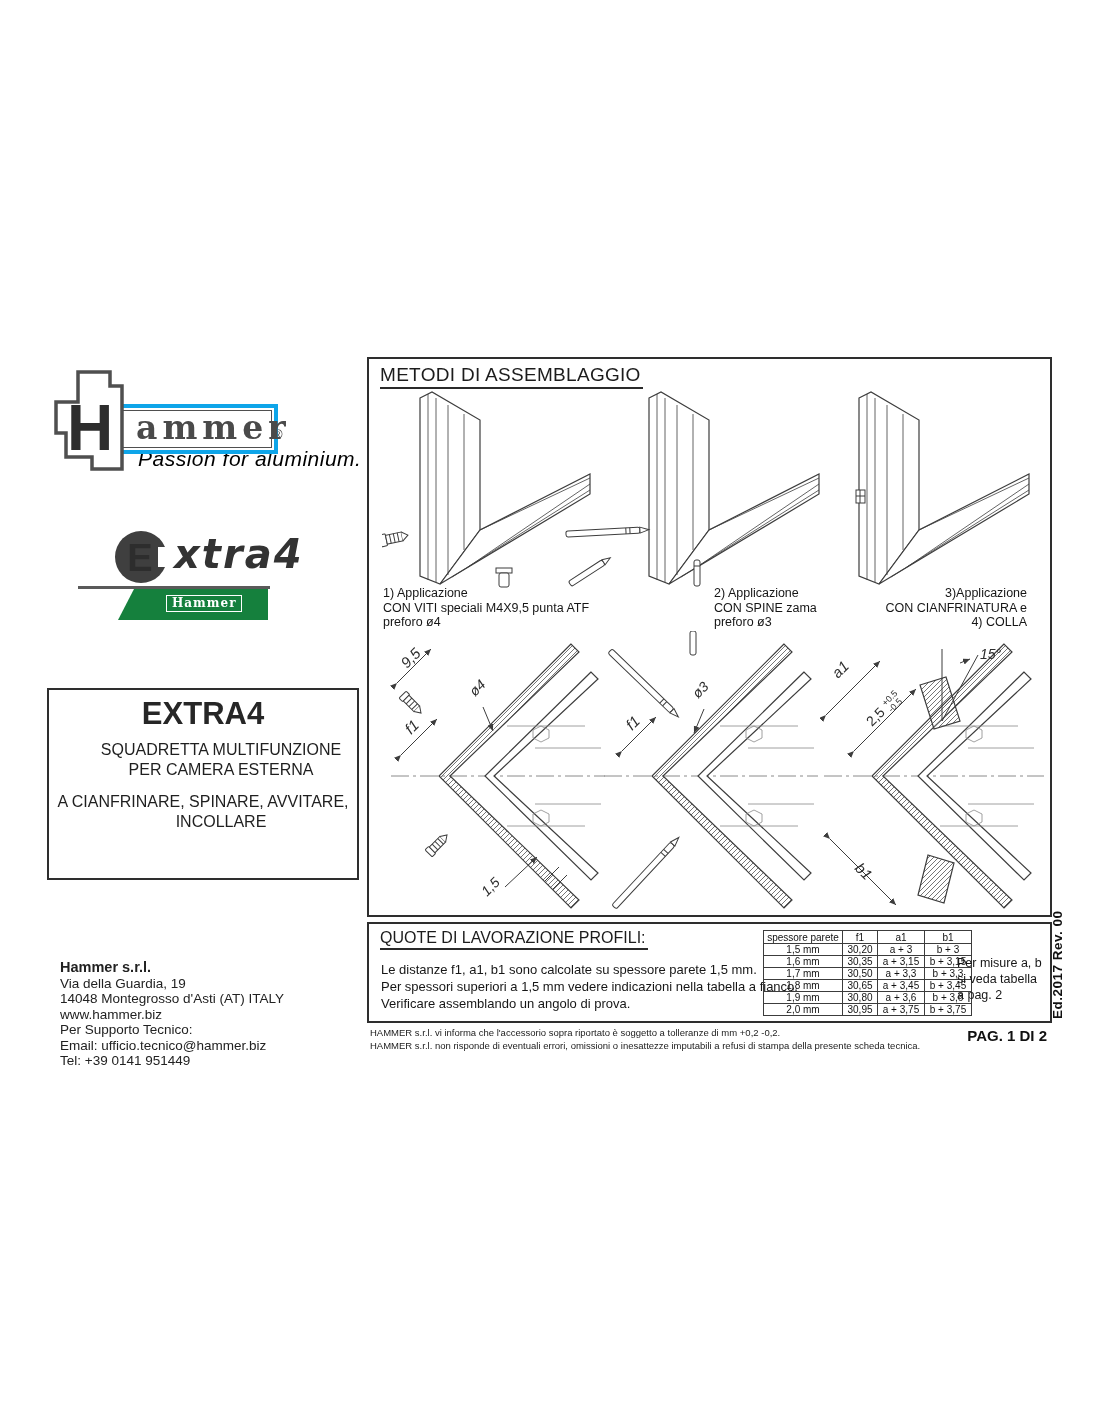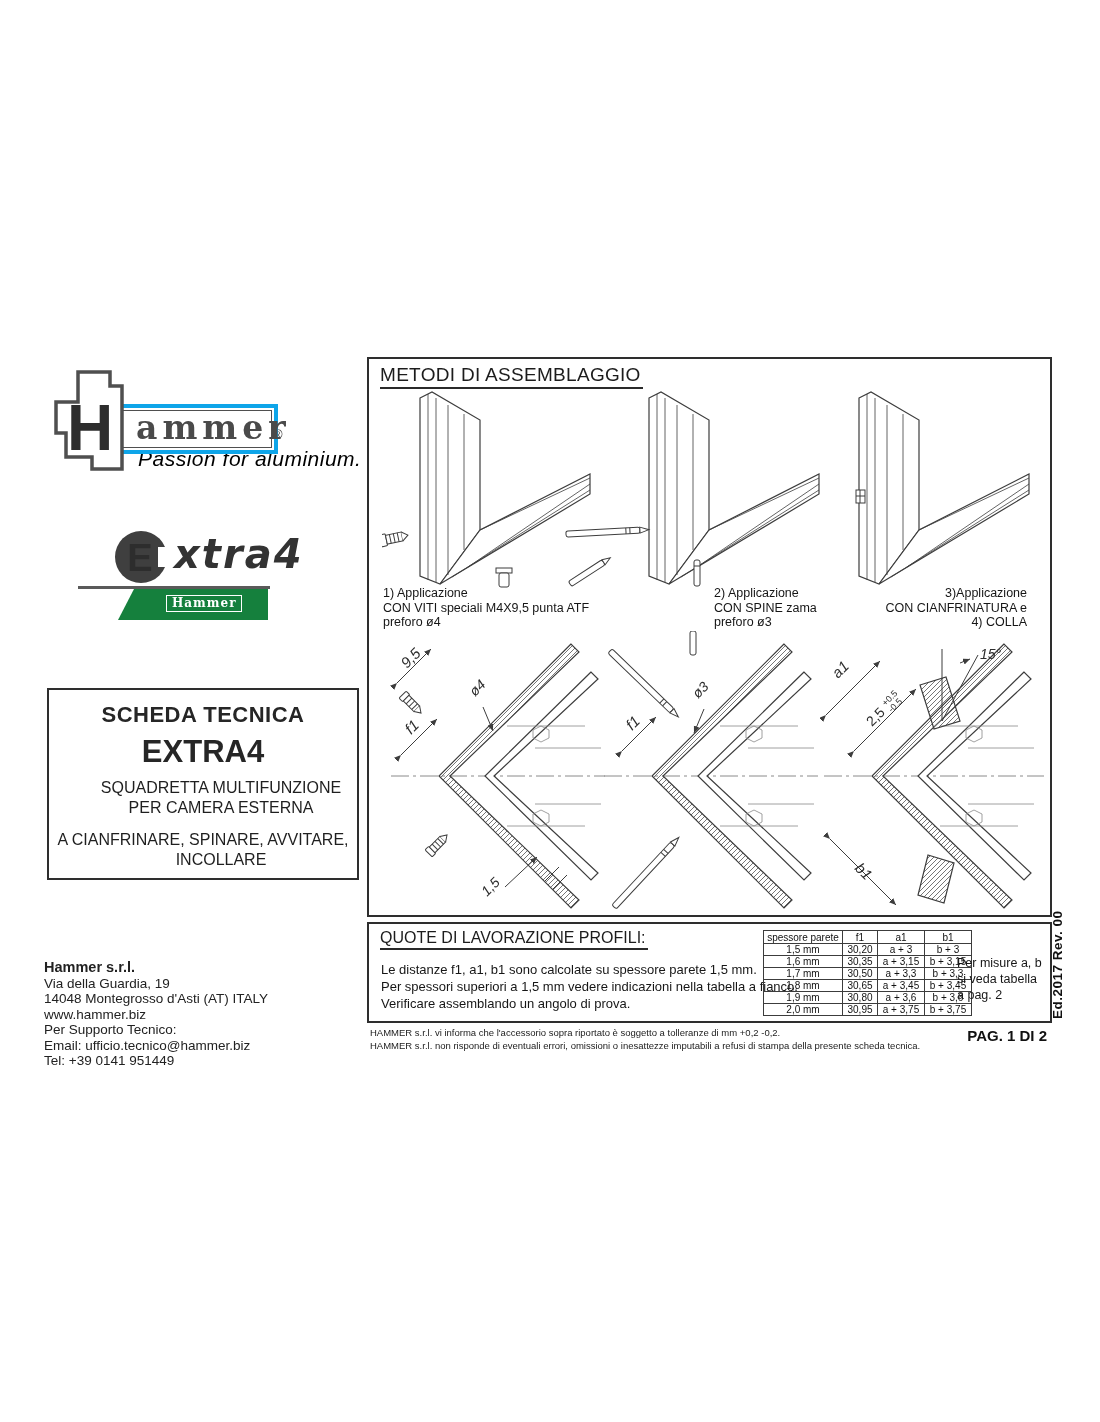--- a/index.html
+++ b/index.html
@@ -29,21 +29,21 @@
 
   
   .tbox{left:47px;top:688px;width:308px;height:188px;border:2px solid #2e2e2e;text-align:center;}
   .tbox .h1{margin-top:12px;font-weight:bold;font-size:22px;letter-spacing:.5px;color:#262626;}
   .tbox .h2{margin-top:6px;font-weight:bold;font-size:31px;color:#262626;}
   .tbox .s{font-size:16px;line-height:20px;color:#1f1f1f;padding-left:36px;}
   .tbox .sp{margin-top:8px;}
   .tbox .f{margin-top:12px;font-size:16px;line-height:20px;color:#1f1f1f;}
 
   
-  .contact{left:44px;top:960px;font-size:13.5px;line-height:15.5px;color:#222;}
+  .contact{left:60px;top:960px;font-size:13.5px;line-height:15.5px;color:#222;}
   .contact .co{font-weight:bold;font-size:14.5px;}
 
   
   .mbox{left:367px;top:357px;width:681px;height:556px;border:2px solid #2e2e2e;}
   .qbox{left:367px;top:922px;width:681px;height:97px;border:2px solid #2e2e2e;}
   .sec-title{display:inline-block;border-bottom:2px solid #2a2a2a;padding:0 2px 1px 0;}
   .mbox .sec-title{position:absolute;left:11px;top:5px;font-size:19px;letter-spacing:.3px;}
   .qbox .sec-title{position:absolute;left:11px;top:5px;font-size:16px;}
   .caption{position:absolute;top:227px;font-size:12.5px;line-height:14.5px;color:#161616;}
   .notes{position:absolute;left:12px;top:37px;font-size:13px;line-height:17px;color:#161616;}
@@ -86,21 +86,20 @@
     <rect x="46" y="20" width="16" height="20" fill="#ffffff"></rect>
     <text x="28" y="44" font-family="DejaVu Sans, sans-serif" font-weight="bold" font-size="38" fill="#ffffff" text-anchor="middle">E</text>
   </svg>
   <div class="abs e4-text">xtra4</div>
   <div class="abs e4-rule"></div>
   <div class="abs e4-bar">
     <span>Hammer</span>
   </div>
 
   <div class="abs tbox">
-    <div class="h1">SCHEDA TECNICA</div>
     <div class="h2">EXTRA4</div>
     <div class="s sp">SQUADRETTA MULTIFUNZIONE</div>
     <div class="s">PER CAMERA ESTERNA</div>
     <div class="f">A CIANFRINARE, SPINARE, AVVITARE,</div>
     <div class="s">INCOLLARE</div>
   </div>
 
   <div class="abs contact">
     <div class="co">Hammer s.r.l.</div>
     <div>Via della Guardia, 19</div>

